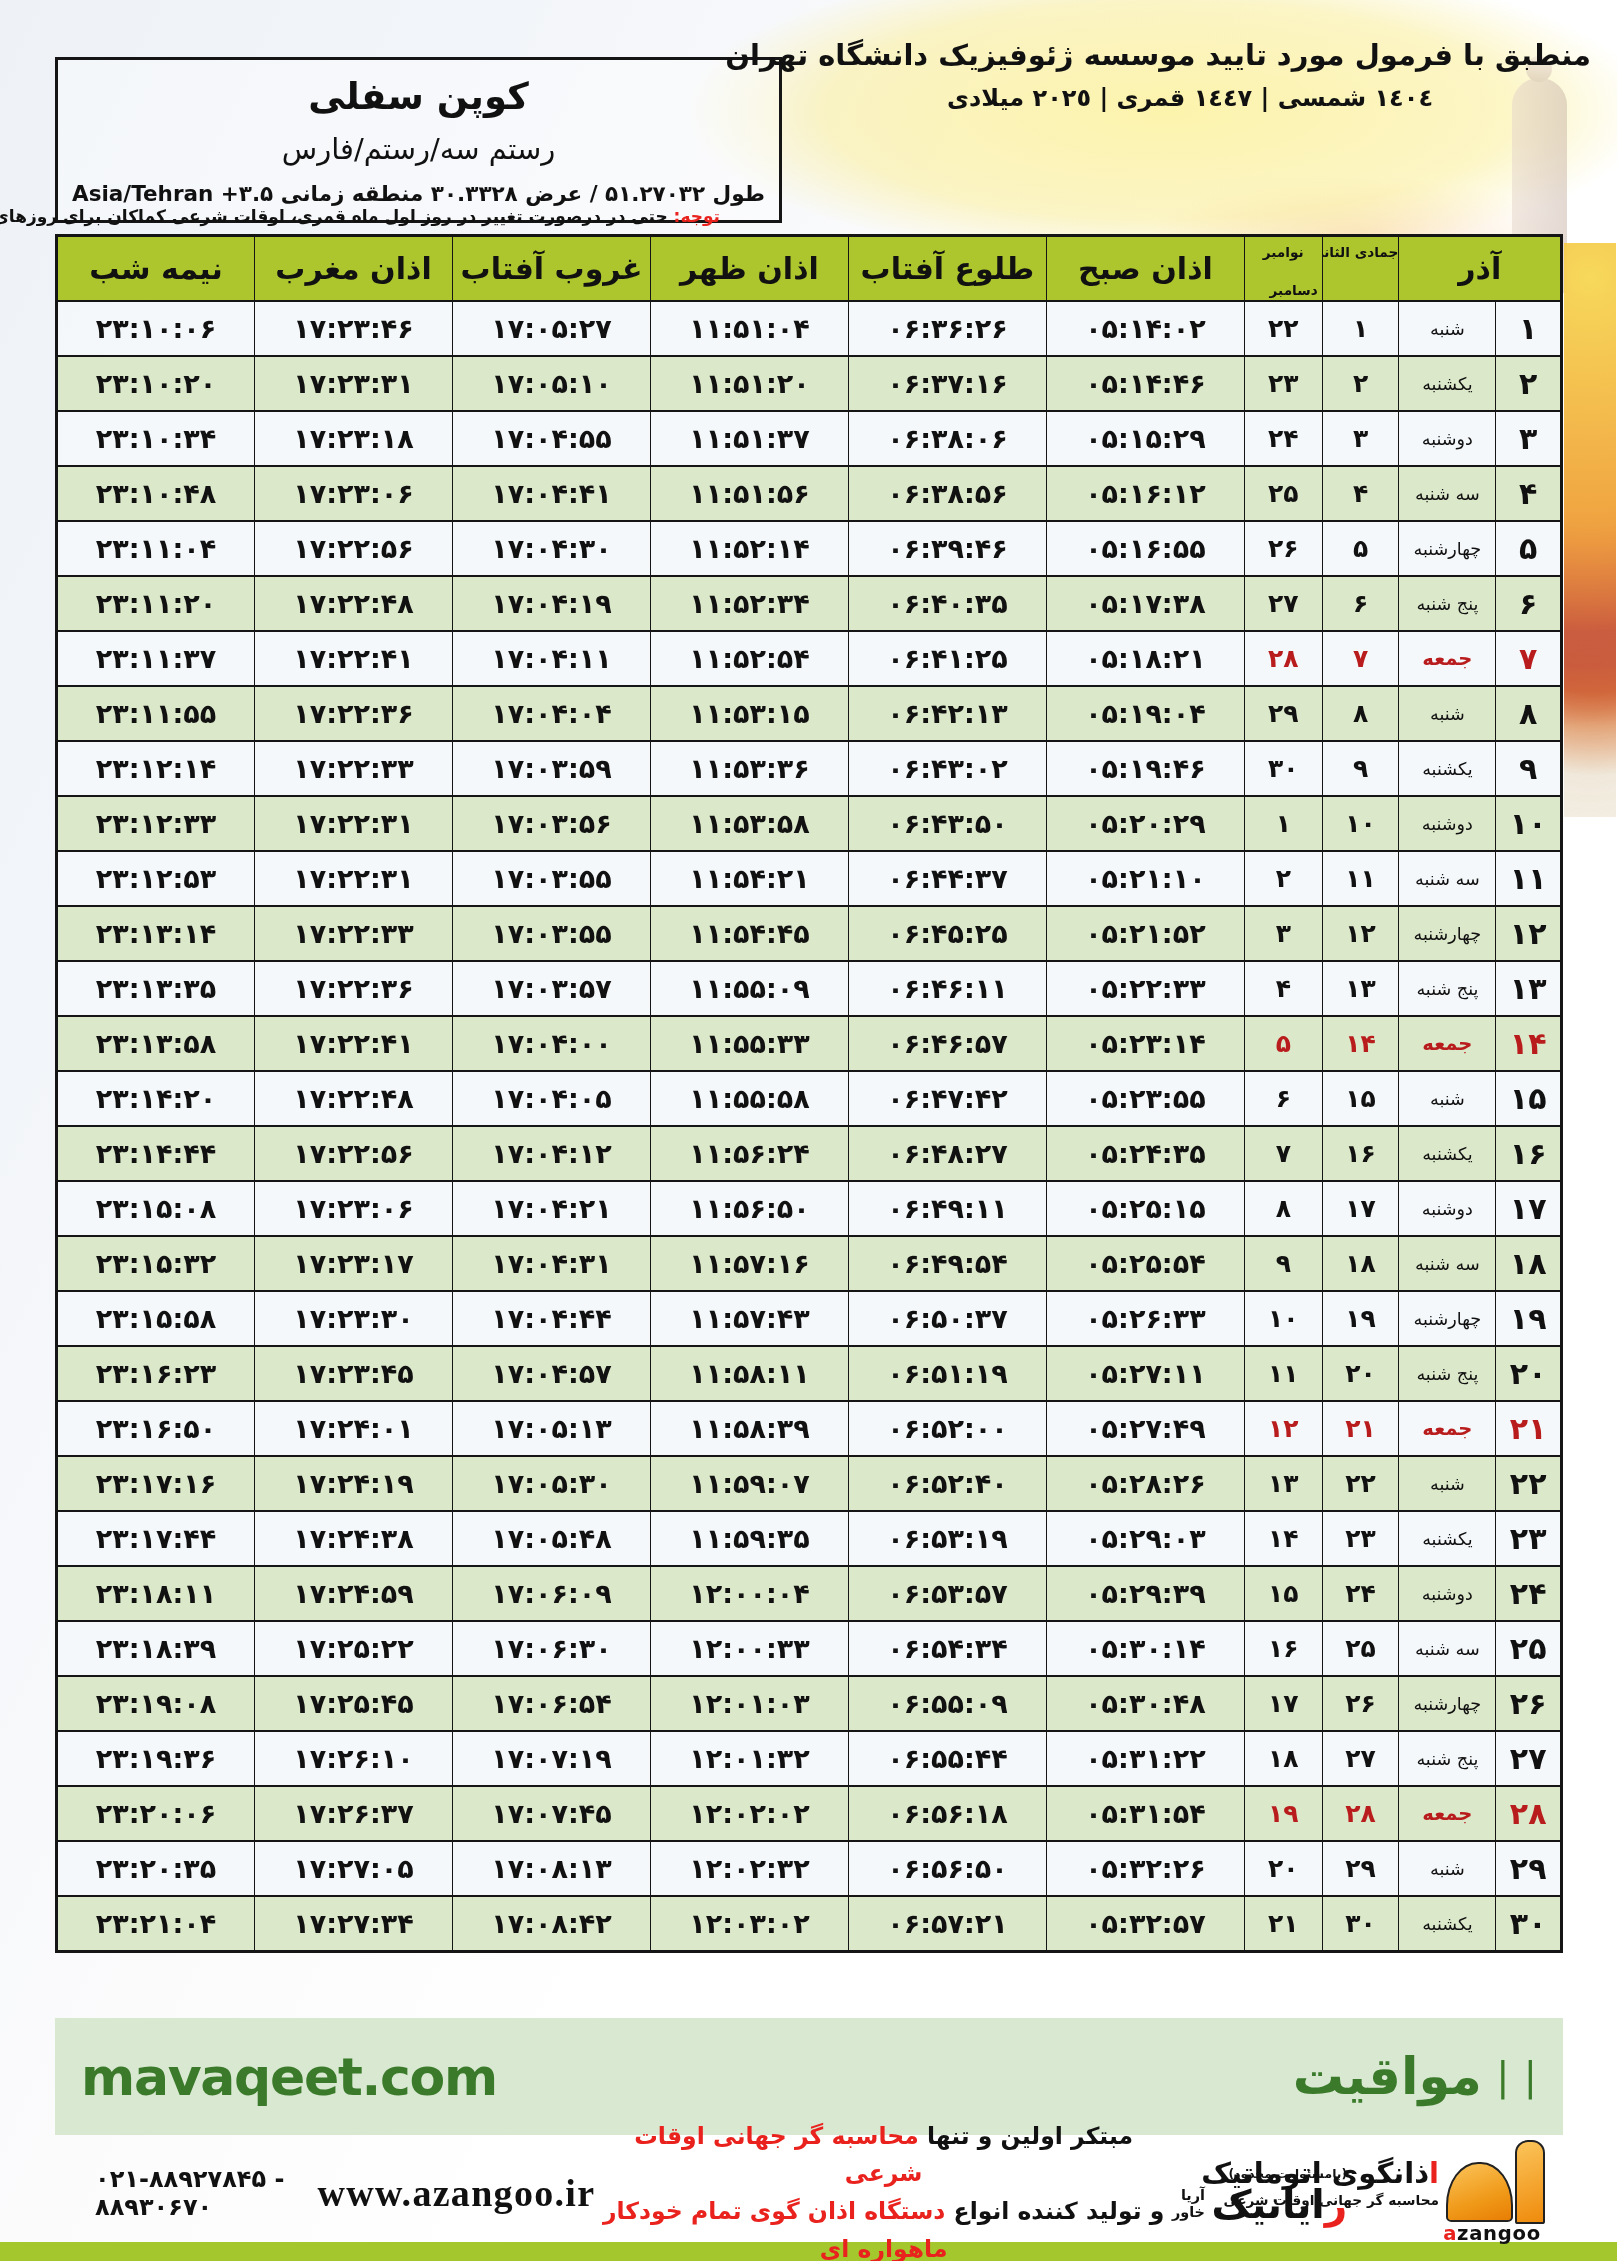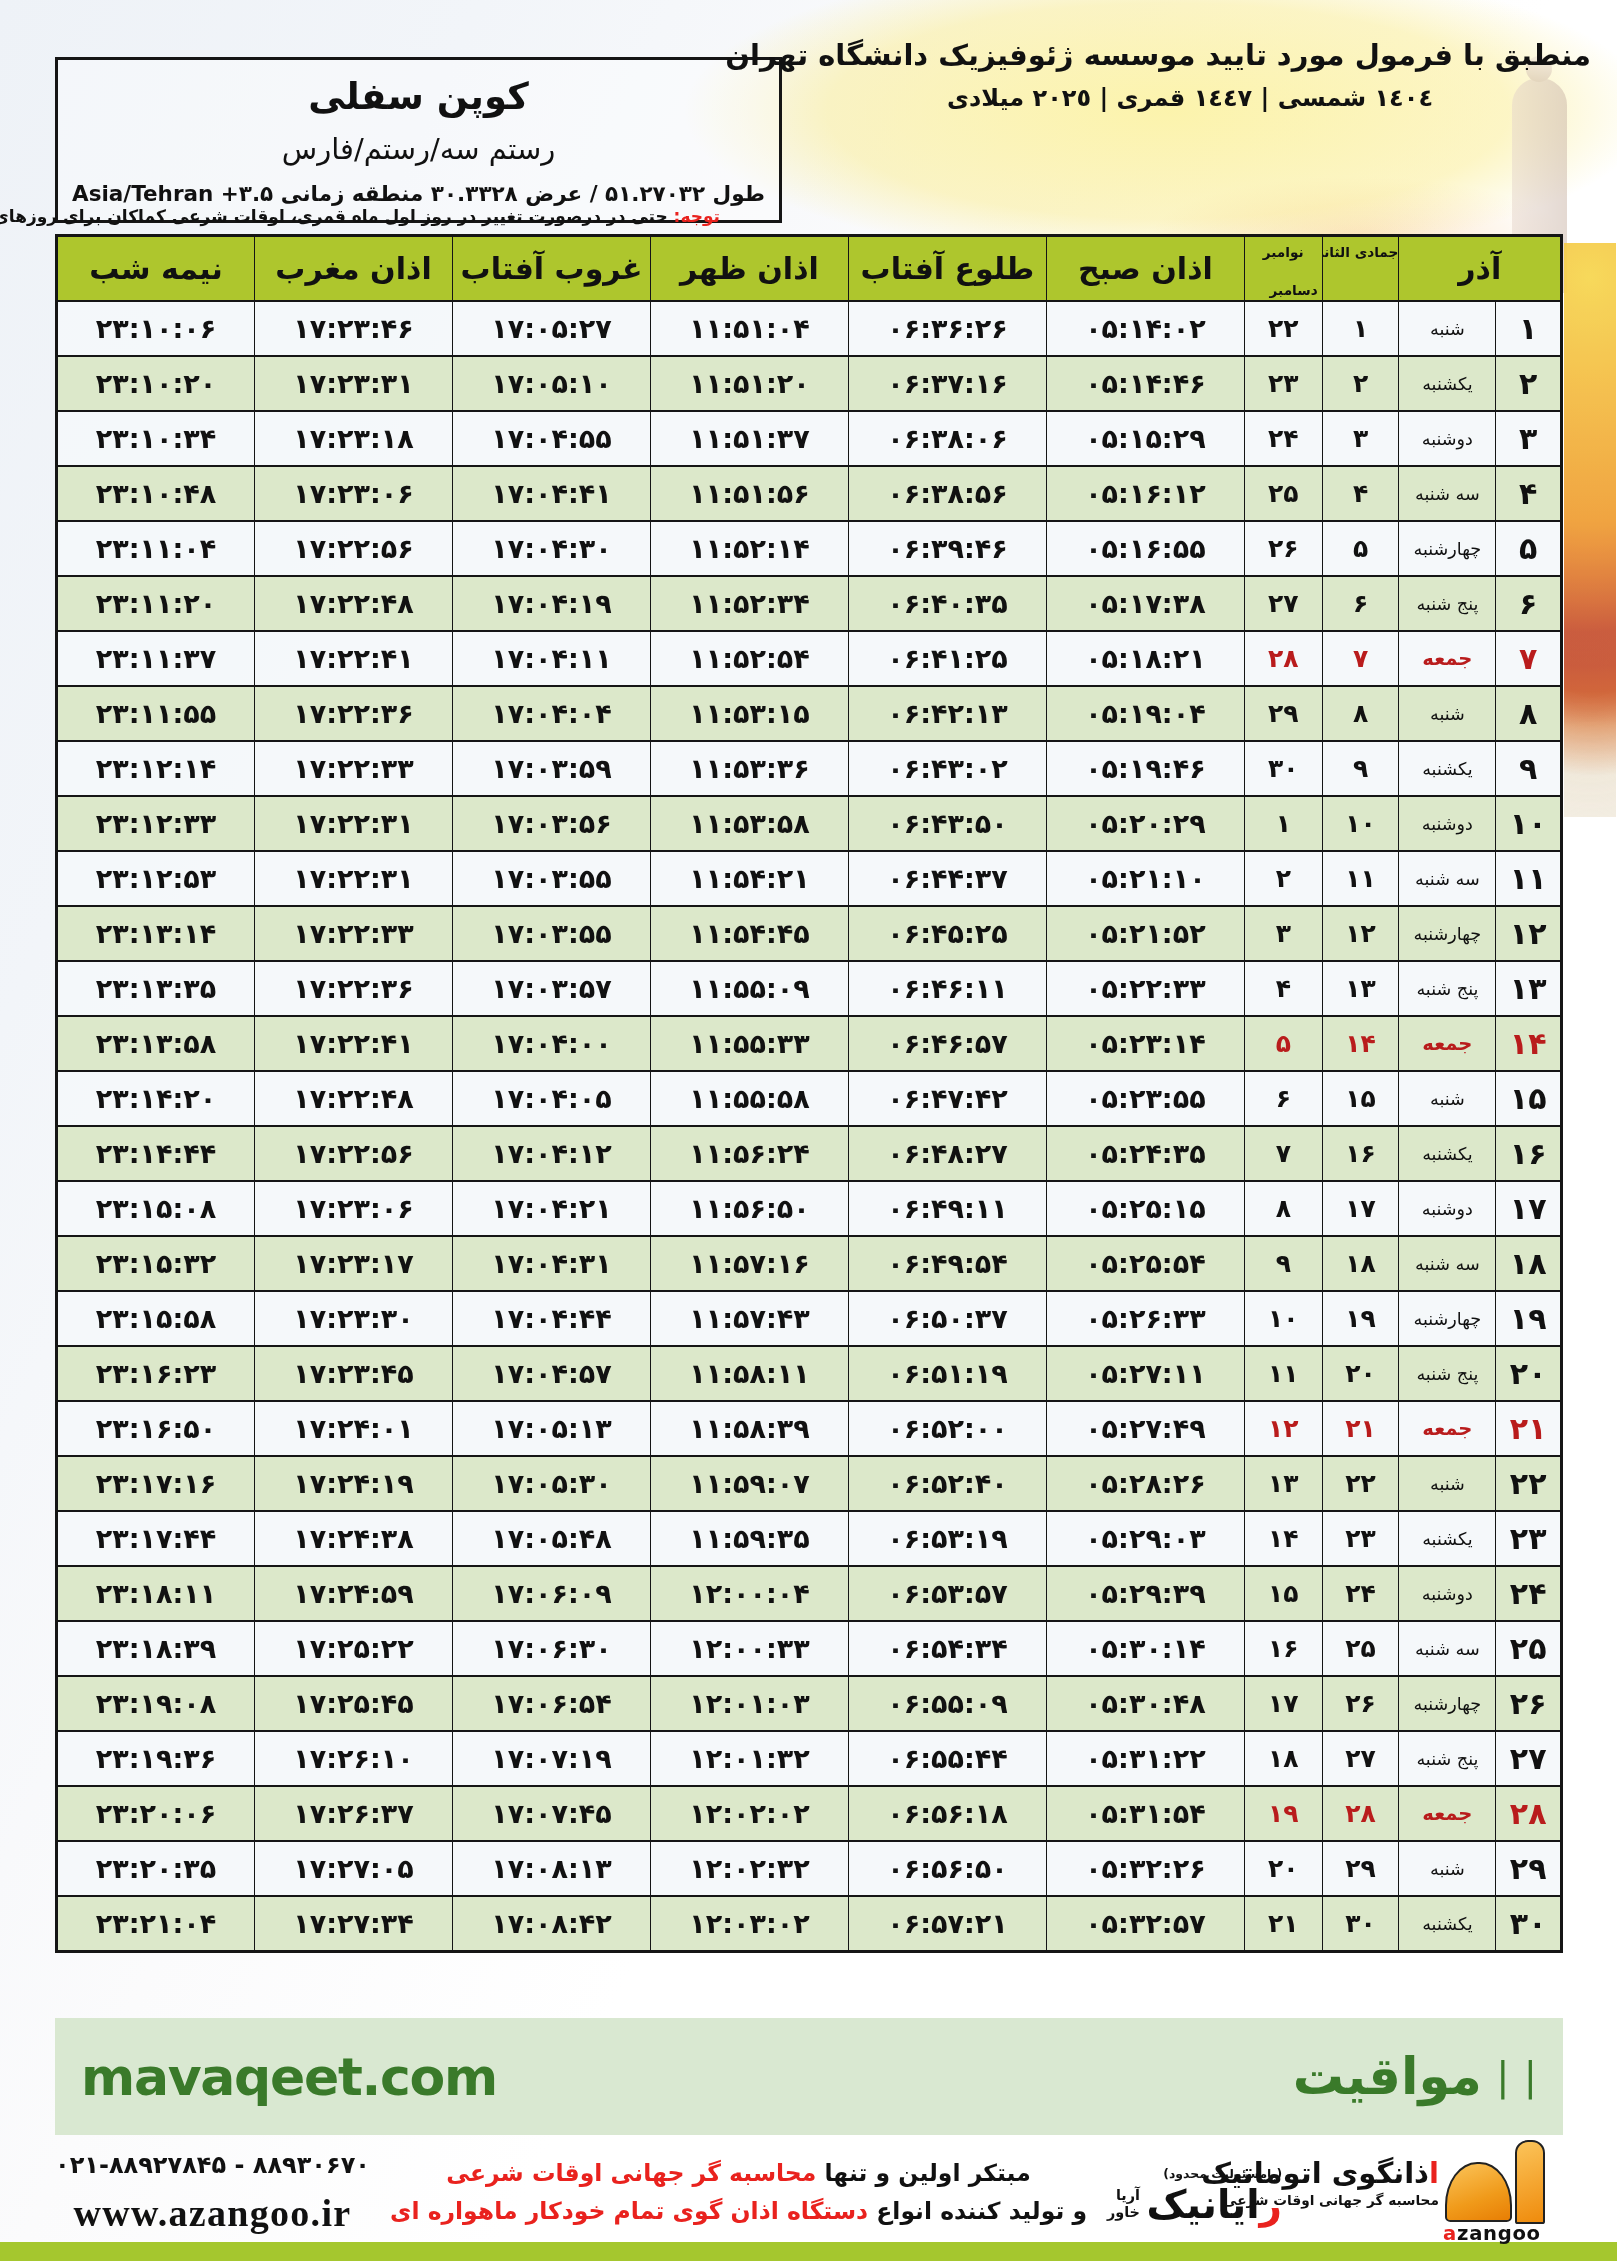--- a/index.html
+++ b/index.html
@@ -64,21 +64,21 @@
     padding:0 26px;box-sizing:border-box;color:#3a7a2a;z-index:2;}
   .site-right{display:flex;flex-direction:row-reverse;align-items:center;gap:14.4px;direction:rtl;}
   .site-name{font-size:51px;font-weight:bold;}
   .site-desc{font-size:30px;font-weight:bold;}
   .site-tagline{font-size:19.6px;font-weight:bold;}
   .bar-divider{font-size:39px;font-weight:normal;}
   .site-url{font-size:52px;font-weight:bold;letter-spacing:-1.3px;}
   
   .footer{position:absolute;left:55px;top:2144px;width:1508px;height:98px;
     display:flex;flex-direction:row;align-items:center;justify-content:space-between;z-index:2;}
-  .contact{display:flex;flex-direction:column;align-items:center;gap:12px;}
+  .contact{display:flex;flex-direction:row;align-items:center;gap:12px;margin-left:40px;}
   .phone{font-size:24px;font-weight:bold;}
   .site2{font-family:"Liberation Serif","DejaVu Serif",serif;font-size:38px;font-weight:bold;letter-spacing:1.3px;}
   .center-lines{direction:rtl;text-align:center;font-size:23.5px;font-weight:bold;line-height:1.6;}
   .center-lines .red{color:#e9221e;}
   .rayanik{position:relative;direction:rtl;text-align:right;padding-top:6.5px;}
   .rayanik .note{font-size:12.4px;font-weight:bold;display:block;margin-bottom:1.3px;}
   .rayanik .row{display:flex;flex-direction:row;align-items:center;gap:6.5px;direction:rtl;justify-content:center;}
   .rayanik .name{font-size:39px;font-weight:bold;}
   .rayanik .name .red{color:#e9221e;}
   .rayanik .sub{font-size:14.4px;font-weight:bold;line-height:1.2;white-space:pre-line;}

